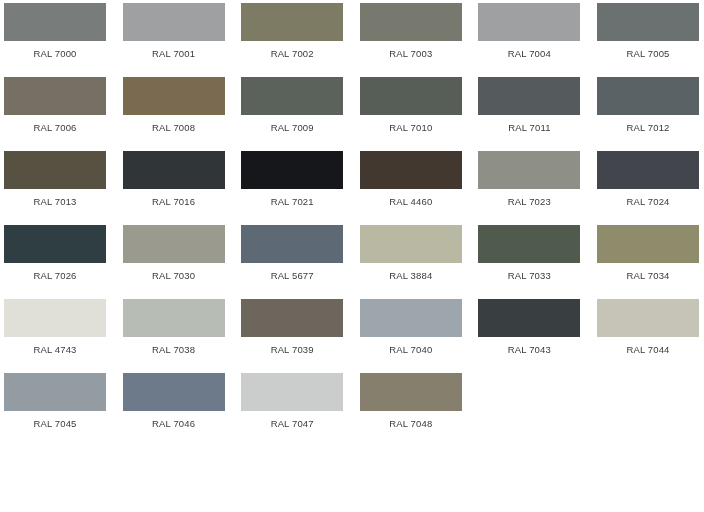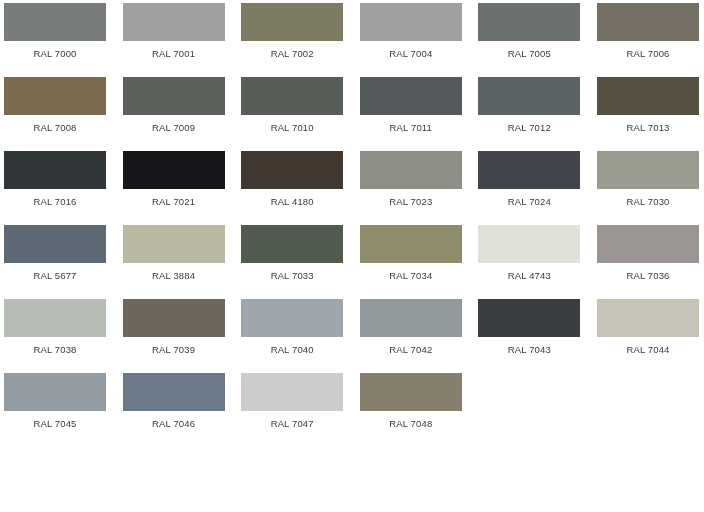--- a/index.html
+++ b/index.html
@@ -71,20 +71,24 @@
       </div>
       <div class="swatch-cell">
         <span class="swatch-chip" style="background-color: rgb(158, 160, 161);"></span>
         <span class="swatch-label">RAL 7001</span>
       </div>
       <div class="swatch-cell">
         <span class="swatch-chip" style="background-color: rgb(126, 123, 101);"></span>
         <span class="swatch-label">RAL 7002</span>
       </div>
       <div class="swatch-cell">
+        <span class="swatch-chip" style="background-color: rgb(119, 120, 110);"></span>
+        <span class="swatch-label">RAL 7003</span>
+      </div>
+      <div class="swatch-cell">
         <span class="swatch-chip" style="background-color: rgb(158, 160, 161);"></span>
         <span class="swatch-label">RAL 7004</span>
       </div>
       <div class="swatch-cell">
         <span class="swatch-chip" style="background-color: rgb(107, 112, 113);"></span>
         <span class="swatch-label">RAL 7005</span>
       </div>
       <div class="swatch-cell">
         <span class="swatch-chip" style="background-color: rgb(118, 111, 100);"></span>
         <span class="swatch-label">RAL 7006</span>
@@ -116,31 +120,35 @@
       <div class="swatch-cell">
         <span class="swatch-chip" style="background-color: rgb(48, 53, 56);"></span>
         <span class="swatch-label">RAL 7016</span>
       </div>
       <div class="swatch-cell">
         <span class="swatch-chip" style="background-color: rgb(21, 23, 26);"></span>
         <span class="swatch-label">RAL 7021</span>
       </div>
       <div class="swatch-cell">
         <span class="swatch-chip" style="background-color: rgb(66, 56, 47);"></span>
-        <span class="swatch-label">RAL 4180</span>
+        <span class="swatch-label">RAL 4460</span>
       </div>
       <div class="swatch-cell">
         <span class="swatch-chip" style="background-color: rgb(142, 144, 135);"></span>
         <span class="swatch-label">RAL 7023</span>
       </div>
       <div class="swatch-cell">
         <span class="swatch-chip" style="background-color: rgb(67, 69, 76);"></span>
         <span class="swatch-label">RAL 7024</span>
       </div>
       <div class="swatch-cell">
+        <span class="swatch-chip" style="background-color: rgb(47, 62, 66);"></span>
+        <span class="swatch-label">RAL 7026</span>
+      </div>
+      <div class="swatch-cell">
         <span class="swatch-chip" style="background-color: rgb(154, 154, 142);"></span>
         <span class="swatch-label">RAL 7030</span>
       </div>
       <div class="swatch-cell">
         <span class="swatch-chip" style="background-color: rgb(93, 106, 118);"></span>
         <span class="swatch-label">RAL 5677</span>
       </div>
       <div class="swatch-cell">
         <span class="swatch-chip" style="background-color: rgb(185, 185, 163);"></span>
         <span class="swatch-label">RAL 3884</span>
@@ -151,38 +159,30 @@
       </div>
       <div class="swatch-cell">
         <span class="swatch-chip" style="background-color: rgb(142, 140, 106);"></span>
         <span class="swatch-label">RAL 7034</span>
       </div>
       <div class="swatch-cell">
         <span class="swatch-chip" style="background-color: rgb(224, 223, 216);"></span>
         <span class="swatch-label">RAL 4743</span>
       </div>
       <div class="swatch-cell">
-        <span class="swatch-chip" style="background-color: rgb(155, 149, 148);"></span>
-        <span class="swatch-label">RAL 7036</span>
-      </div>
-      <div class="swatch-cell">
         <span class="swatch-chip" style="background-color: rgb(183, 188, 181);"></span>
         <span class="swatch-label">RAL 7038</span>
       </div>
       <div class="swatch-cell">
         <span class="swatch-chip" style="background-color: rgb(108, 102, 92);"></span>
         <span class="swatch-label">RAL 7039</span>
       </div>
       <div class="swatch-cell">
         <span class="swatch-chip" style="background-color: rgb(157, 165, 173);"></span>
         <span class="swatch-label">RAL 7040</span>
-      </div>
-      <div class="swatch-cell">
-        <span class="swatch-chip" style="background-color: rgb(146, 154, 158);"></span>
-        <span class="swatch-label">RAL 7042</span>
       </div>
       <div class="swatch-cell">
         <span class="swatch-chip" style="background-color: rgb(57, 62, 65);"></span>
         <span class="swatch-label">RAL 7043</span>
       </div>
       <div class="swatch-cell">
         <span class="swatch-chip" style="background-color: rgb(198, 196, 183);"></span>
         <span class="swatch-label">RAL 7044</span>
       </div>
       <div class="swatch-cell">

